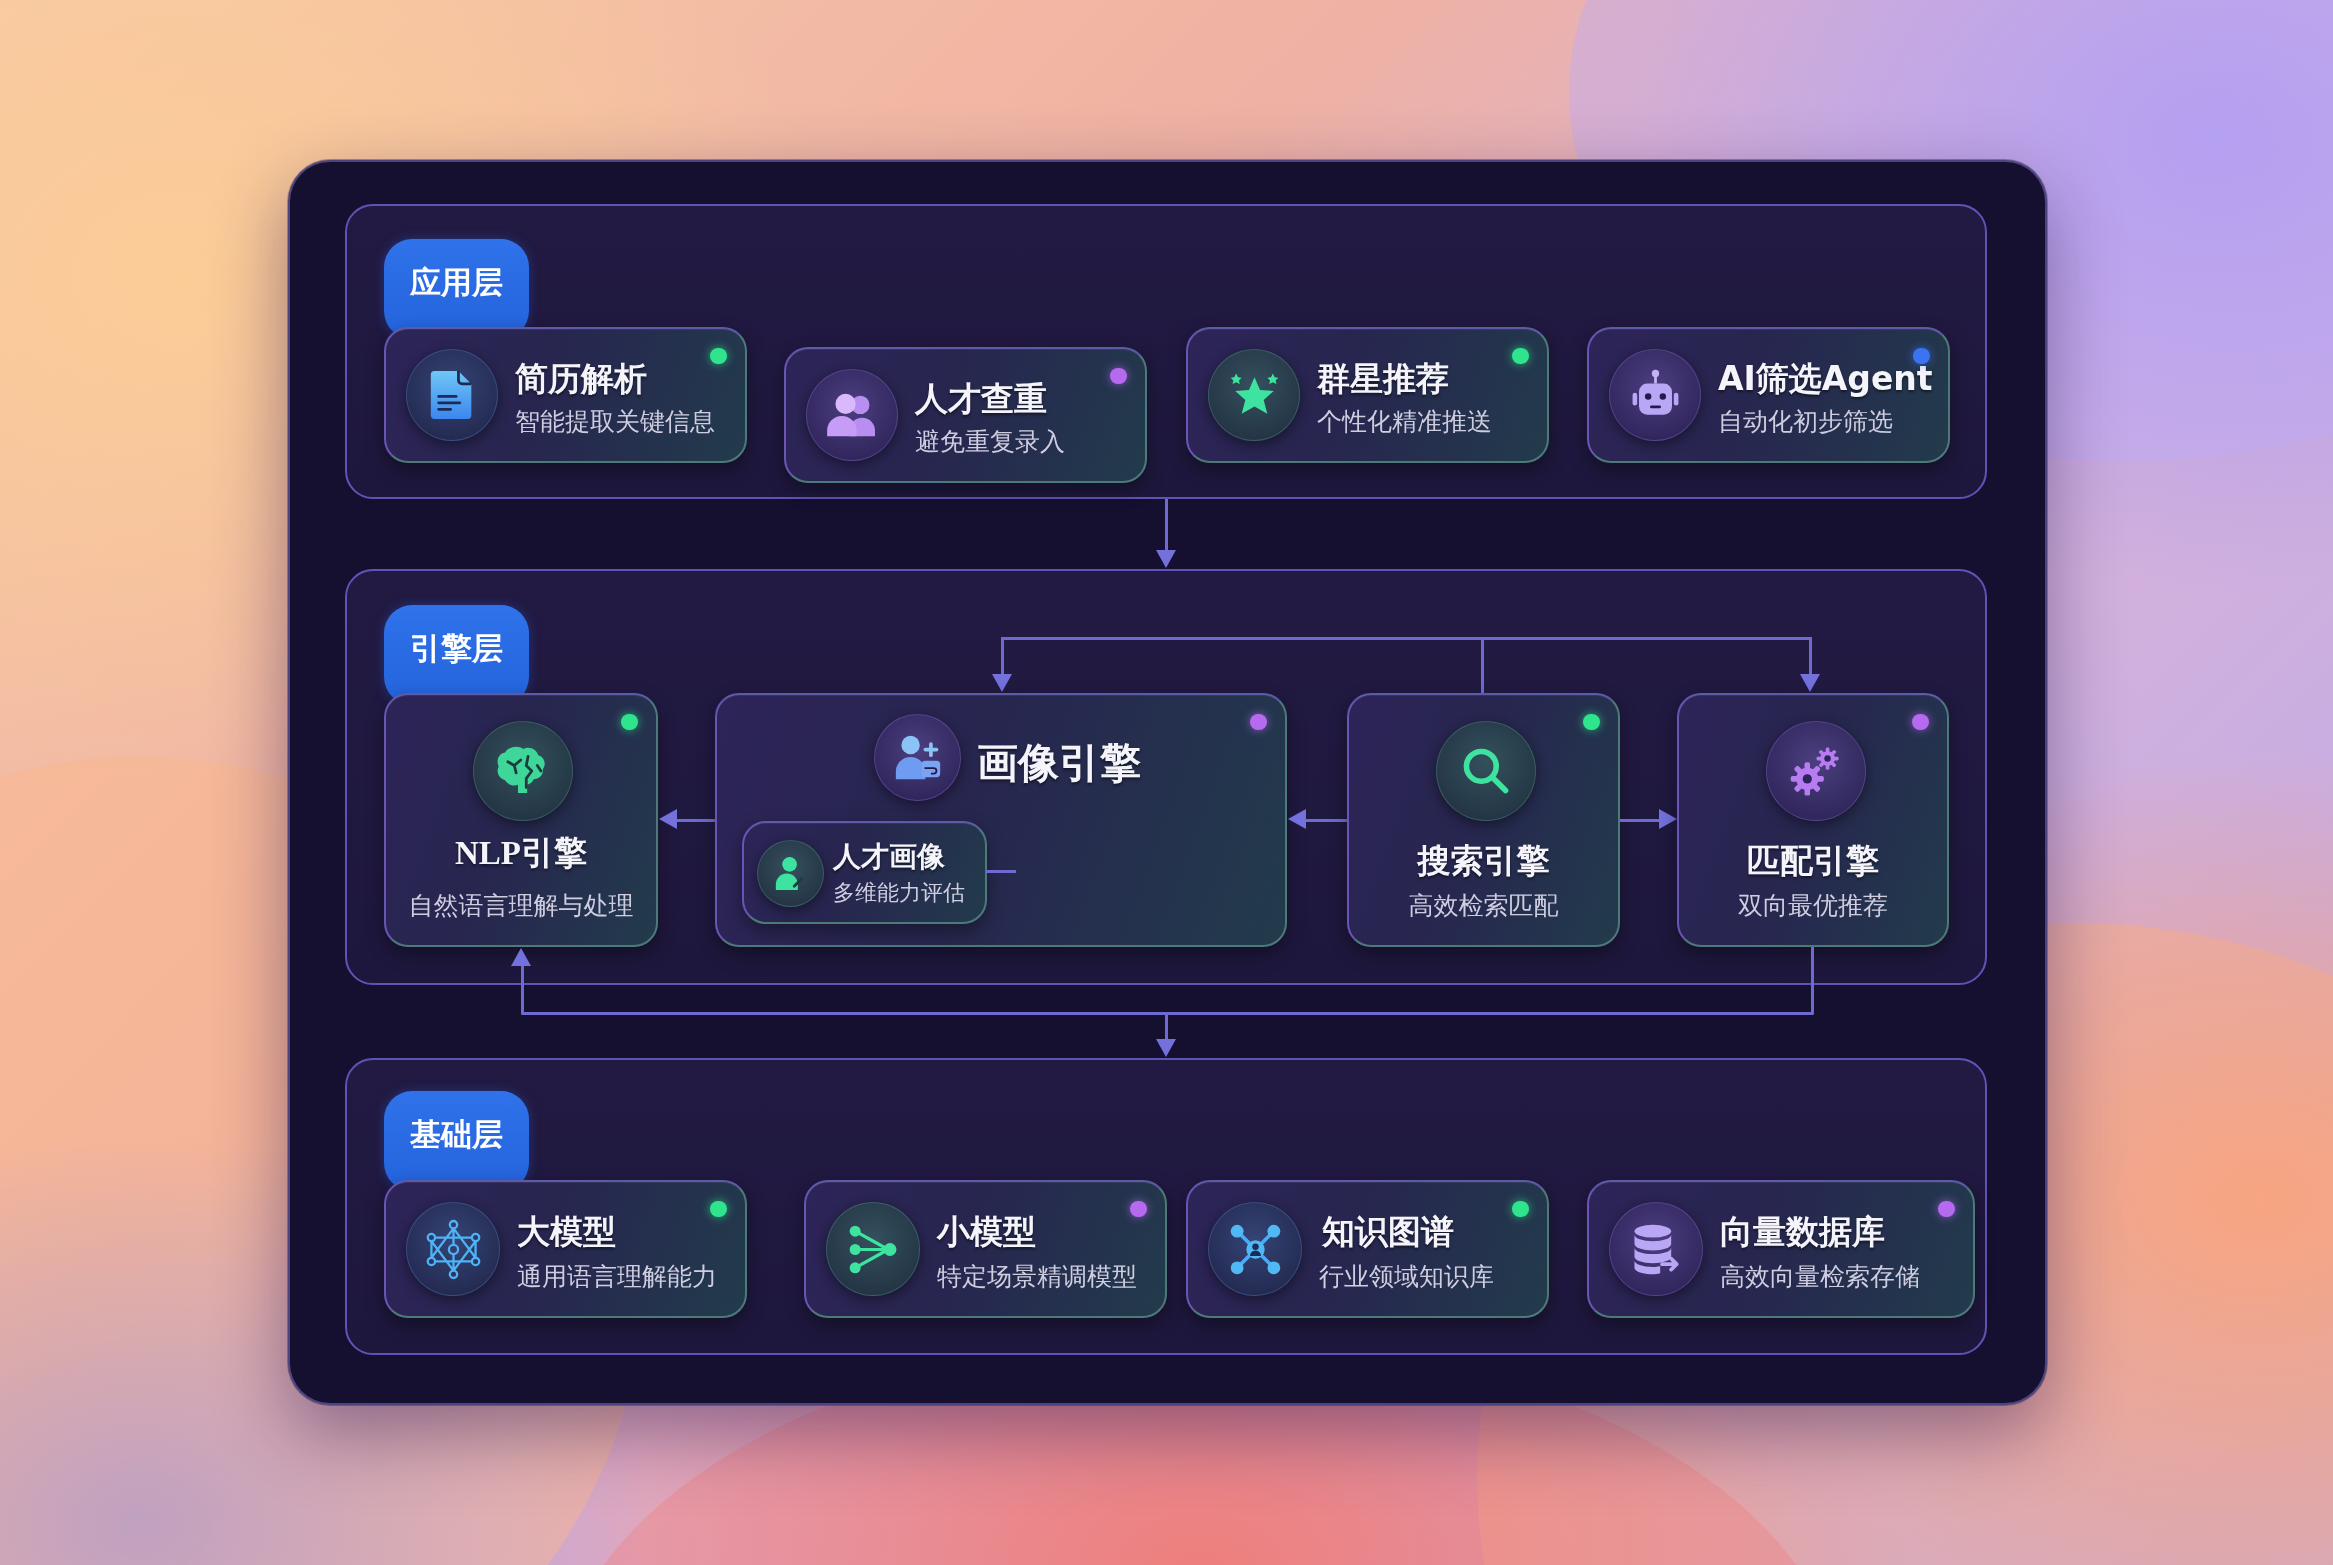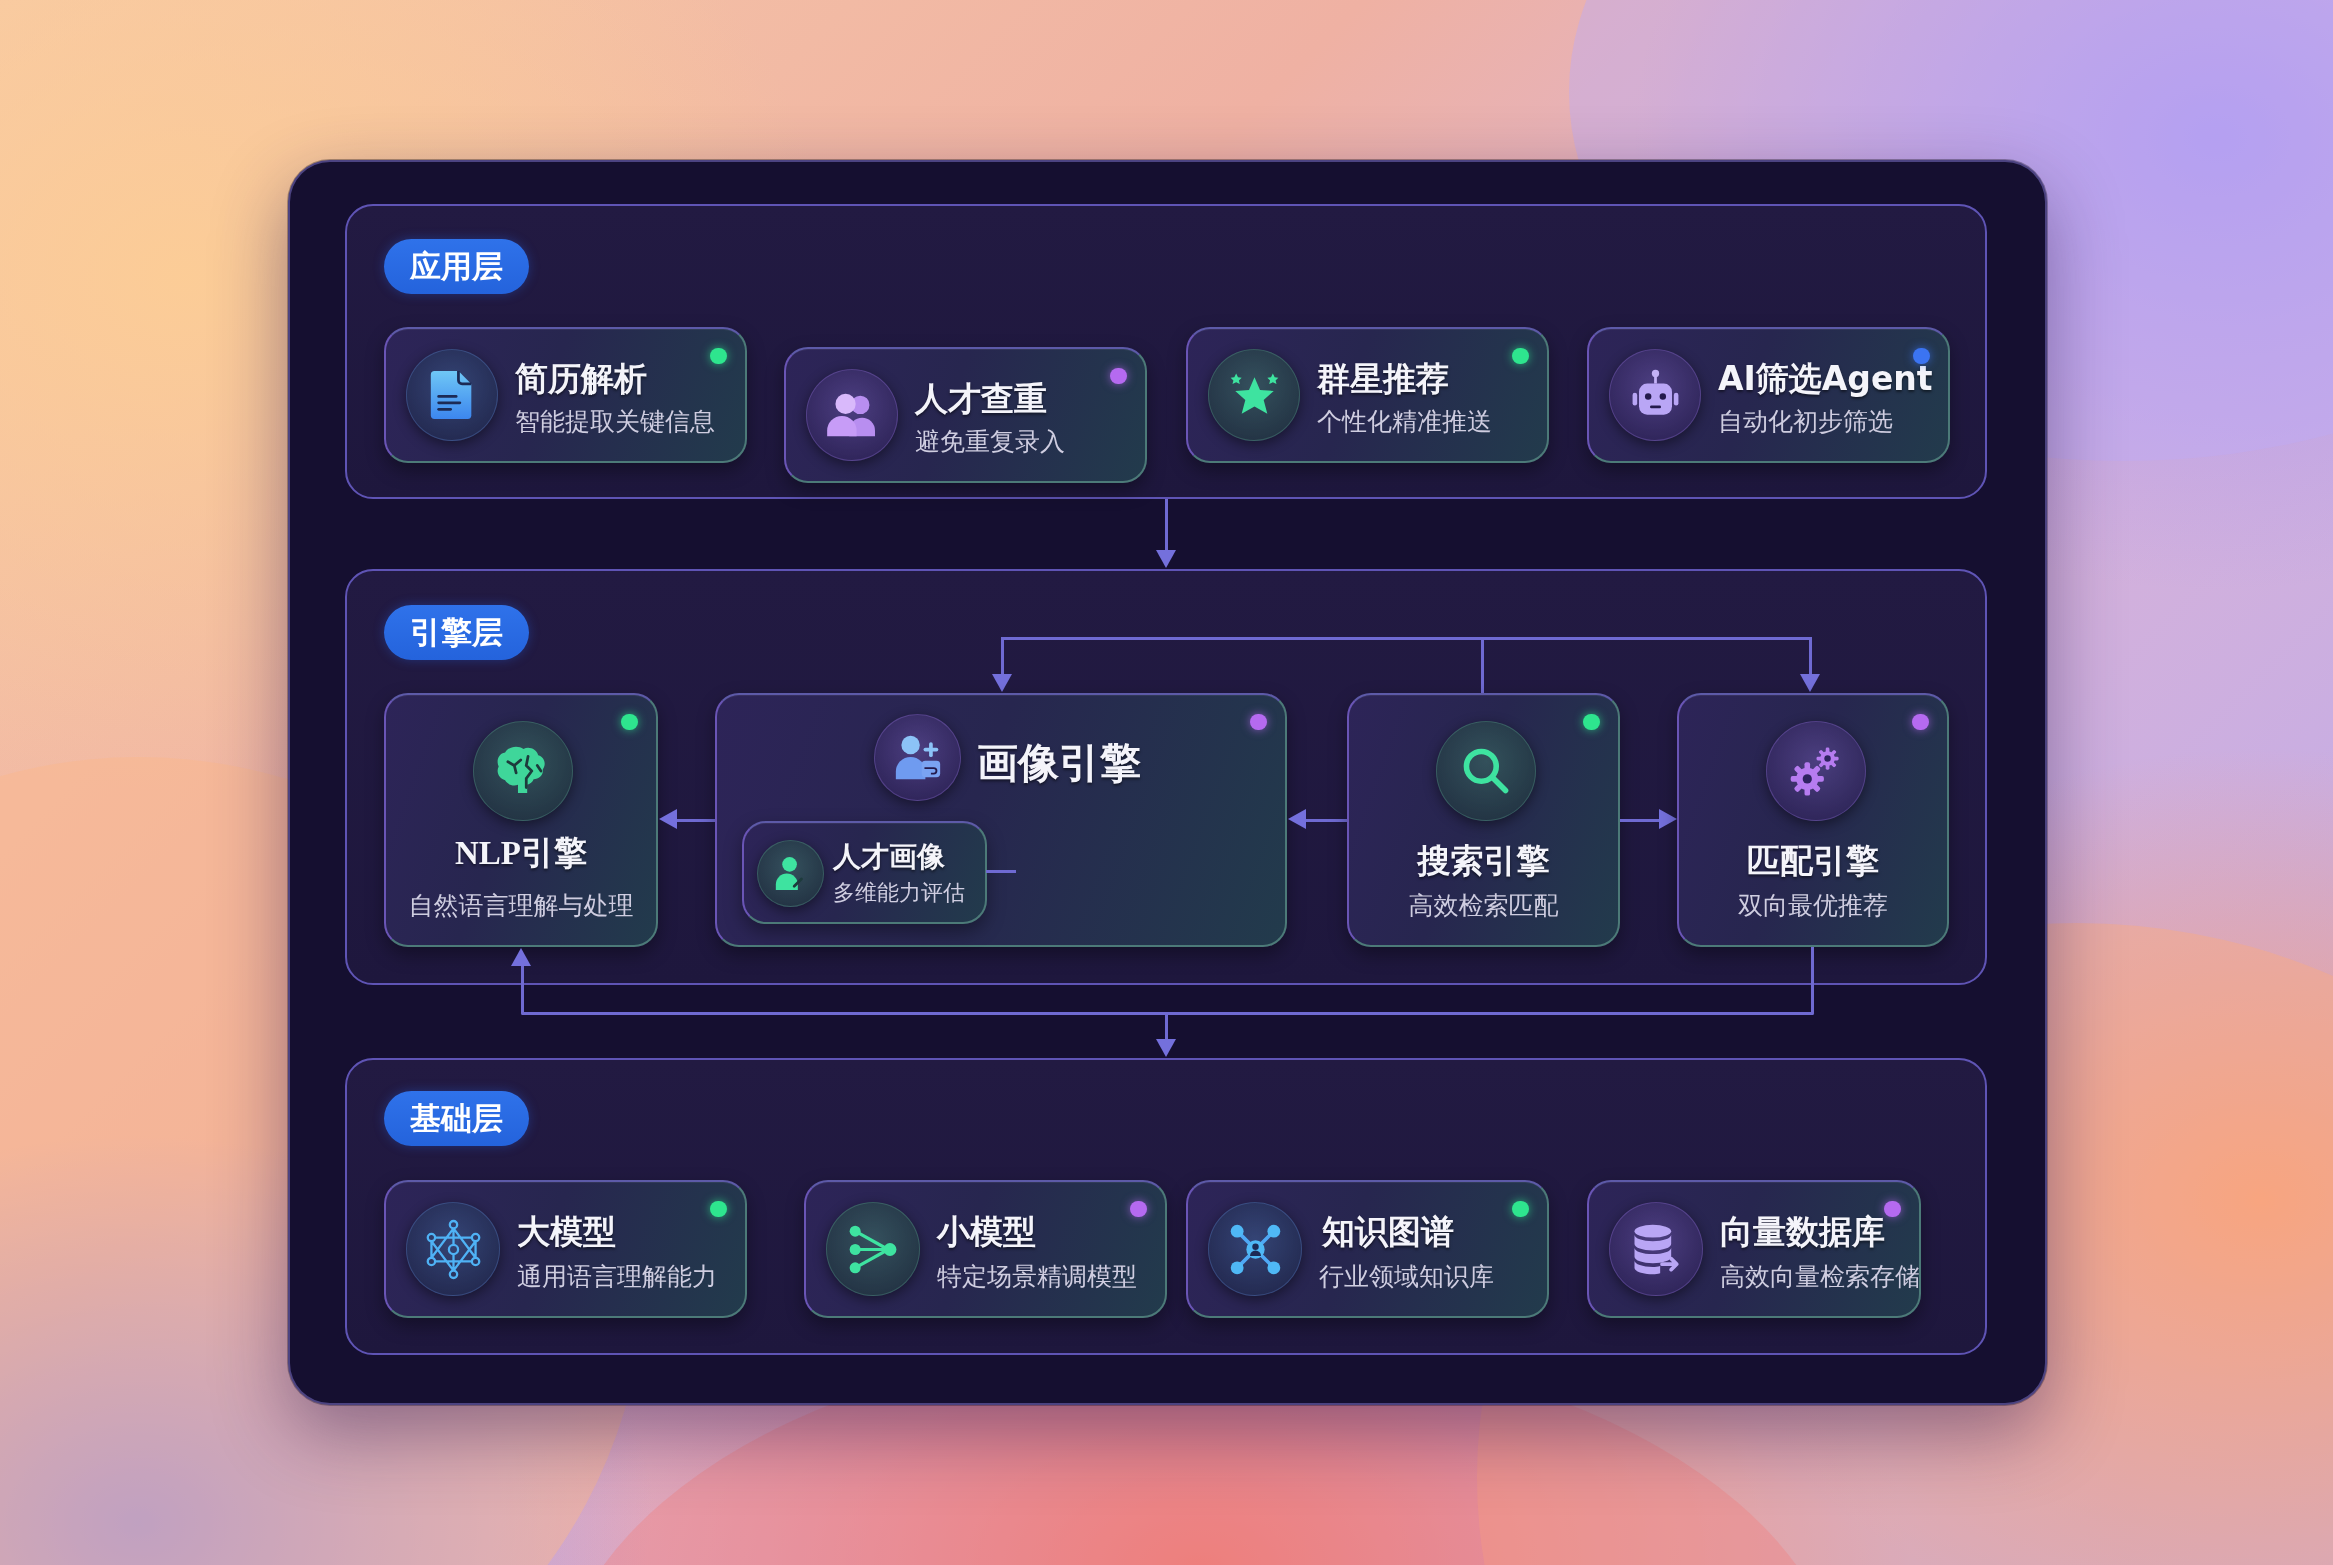--- a/index.html
+++ b/index.html
@@ -26,21 +26,21 @@
     border:2.8px solid rgba(90,80,150,0.8);
     box-shadow:0 28px 74px rgba(40,20,80,0.45), 0 0 0 0.9px rgba(0,0,0,0.3);
   }
   .layer {
     position:absolute; left:345px; width:1642px;
     border:2.8px solid #5f54b5; border-radius:28px;
     background:linear-gradient(180deg,#221a42 0%, #1e173d 100%);
     box-sizing:border-box;
   }
   .badge {
-    position:absolute; height:55px; padding:0 26px; border-radius:28px;
+    position:absolute; height:68px; padding:16px 26px; border-radius:28px;
     background:linear-gradient(180deg,#2f72ea,#2463dc);
     color:#fff; font-size:31px; font-weight:bold; line-height:55px;
     box-shadow:0 0 11px rgba(40,100,230,0.35);
   }
   .card {
     position:absolute; box-sizing:border-box;
     border-radius:24px;
     border:2.8px solid #4c7a78;
     border-left-color:#6a55b6; border-top-color:#5d5aa8;
     background:linear-gradient(110deg,#2d2458 0%,#27264f 45%,#223b4c 100%);
@@ -317,21 +317,21 @@
         </g>
         <circle cx="30" cy="27" r="3.5" fill="#1c2a55"></circle>
         <path d="M24 37a6 6 0 0 1 12 0z" fill="#1c2a55"></path>
       </svg>
   </div>
   <div class="title" style="left:134px;top:28px;">知识图谱</div>
   <div class="sub" style="left:131px;top:78px;">行业领域知识库</div>
   <div class="dot green" style="right:18.5px;top:18.5px;"></div>
 </div>
 
-<div class="card hcard" style="left:1587px;top:1180px;width:334px;height:138px;">
+<div class="card hcard" style="left:1587px;top:1180px;width:388px;height:138px;">
   <div class="icircle purplebg" style="left:20px;top:20px;width:92px;height:92px;">
     <svg width="55" height="55" viewBox="0 0 60 60">
         <g fill="#b9a6f5">
           <ellipse cx="26" cy="10" rx="20" ry="7"></ellipse>
           <path d="M6 14c0 4 9 7 20 7s20-3 20-7v10c0 4-9 7-20 7S6 28 6 24z"></path>
           <path d="M6 28c0 4 9 7 20 7s20-3 20-7v10c0 4-9 7-20 7S6 42 6 38z"></path>
           <path d="M6 42c0 4 9 7 20 7 3 0 5 0 8-1v8c-3 1-5 1-8 1-11 0-20-3-20-7z"></path>
         </g>
         <path d="M36 46h16M46 40l6 6-6 6" fill="none" stroke="#b9a6f5" stroke-width="4" stroke-linecap="round" stroke-linejoin="round"></path>
       </svg>

